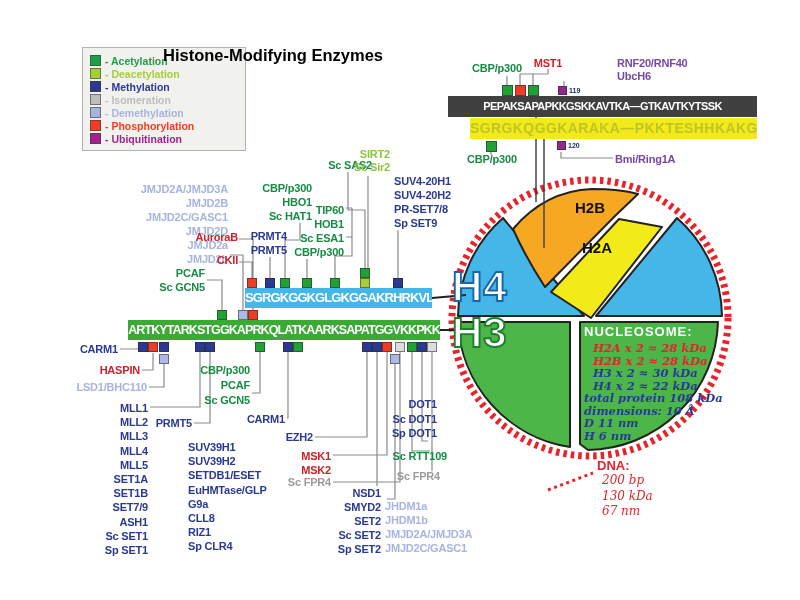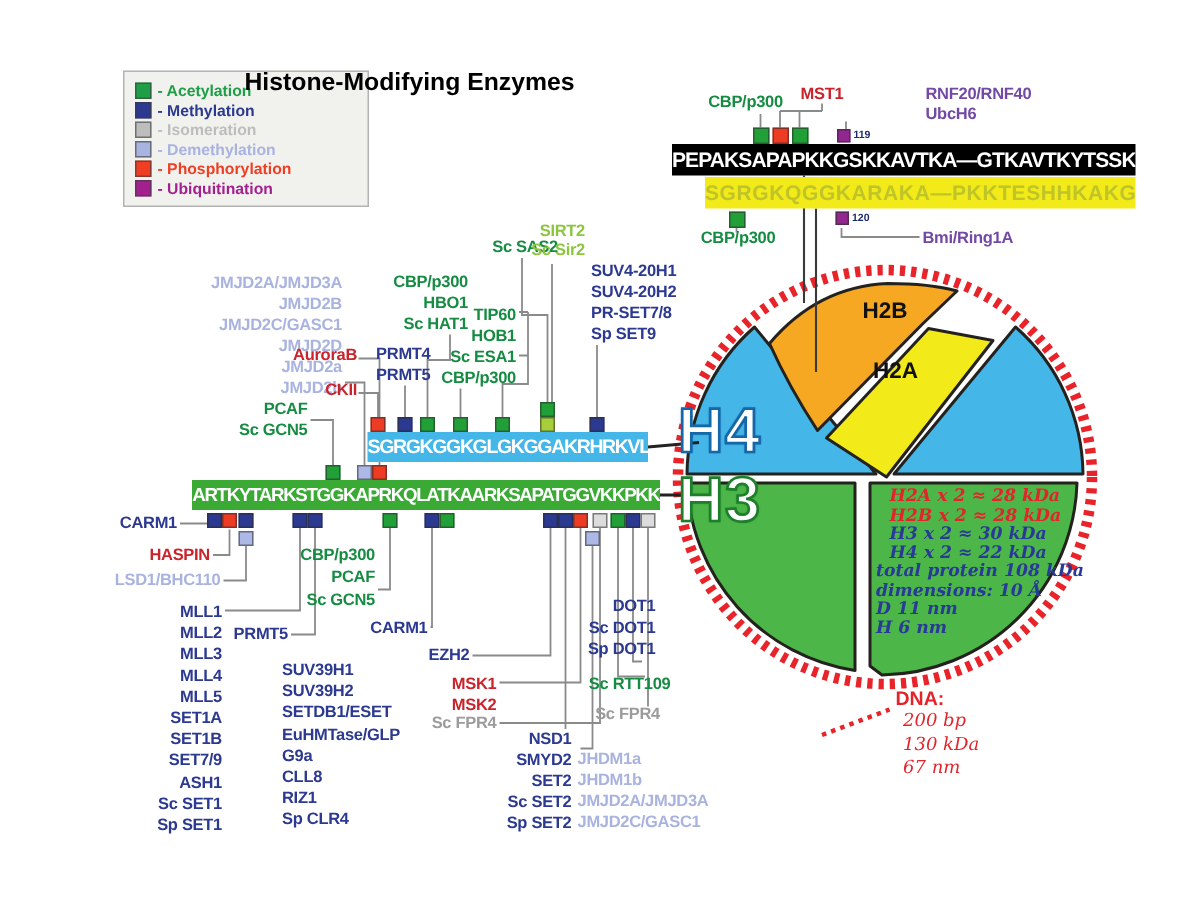--- a/index.html
+++ b/index.html
@@ -5,21 +5,21 @@
   html,body{margin:0;padding:0;background:#fff;}
   #stage{position:relative;width:800px;height:600px;background:#ffffff;overflow:hidden;
          font-family:"Liberation Sans",sans-serif;}
   #art{position:absolute;left:0;top:0;}
   .title{position:absolute;left:163px;top:46px;font-size:16.5px;font-weight:bold;color:#000;}
   .legend{position:absolute;left:82px;top:47px;width:148px;background:#f1f1ee;
           border:1px solid #b3b3b3;padding:6px 7px 5px 7px;}
   .legend-item{display:flex;align-items:center;height:13px;font-size:10.5px;font-weight:bold;white-space:nowrap;}
   .legend-swatch{width:9px;height:9px;border:1px solid rgba(60,60,60,.6);margin-right:4px;flex:0 0 auto;}
   .seqbar{position:absolute;font-weight:bold;text-align:center;white-space:nowrap;overflow:hidden;box-sizing:border-box;}
-  .bar-h2b{left:448px;top:96px;width:309px;height:21px;line-height:21px;background:#000000;color:#fff;font-size:14px;letter-spacing:-0.6px;}
+  .bar-h2b{left:448px;top:96px;width:309px;height:21px;line-height:21px;background:#404040;color:#fff;font-size:11px;letter-spacing:-0.6px;}
   .bar-h2a{left:470px;top:118px;width:287px;height:21px;line-height:21px;background:#F3EA19;color:#BFC428;font-size:14px;letter-spacing:0.4px;}
   .bar-h4{left:245px;top:288px;width:187px;height:20px;line-height:20px;background:#45B6E8;color:#fff;font-size:13px;letter-spacing:-0.9px;}
   .bar-h3{left:128px;top:320px;width:312px;height:20px;line-height:20px;background:#3AAA35;color:#fff;font-size:12.5px;letter-spacing:-0.9px;}
   .enzyme-group{position:absolute;font-size:11px;font-weight:bold;letter-spacing:-0.2px;white-space:nowrap;}
   .marker{position:absolute;box-sizing:border-box;border:1px solid rgba(40,40,40,.55);}
   .resnum{position:absolute;font-size:7px;font-weight:bold;color:#1B2A6B;}
   .big-h{position:absolute;font-weight:900;color:#fff;font-size:42px;line-height:42px;letter-spacing:1px;}
   .big-h4{left:452px;top:266px;-webkit-text-stroke:1.8px #1567A8;text-shadow:0 0 2px #1567A8;}
   .big-h3{left:452px;top:312px;-webkit-text-stroke:1.8px #1D7F2C;text-shadow:0 0 2px #1D7F2C;}
   .wedge-label{position:absolute;font-weight:900;color:#111;font-size:15px;text-align:center;}
@@ -90,20 +90,24 @@
     <path d="M548,490 L593,473" fill="none" stroke="#E8232A" stroke-width="3" stroke-dasharray="3 3.5"></path>
   </svg>
 
   <div class="legend">
     <div id="legend-items">
         <div class="legend-item">
           <span class="legend-swatch" style="background: rgb(30, 158, 70);"></span>
           <span style="color: rgb(30, 158, 70);">- Acetylation</span>
         </div>
         <div class="legend-item">
+          <span class="legend-swatch" style="background: rgb(166, 206, 57);"></span>
+          <span style="color: rgb(166, 206, 57);">- Deacetylation</span>
+        </div>
+        <div class="legend-item">
           <span class="legend-swatch" style="background: rgb(43, 57, 144);"></span>
           <span style="color: rgb(43, 57, 144);">- Methylation</span>
         </div>
         <div class="legend-item">
           <span class="legend-swatch" style="background: rgb(189, 189, 189);"></span>
           <span style="color: rgb(189, 189, 189);">- Isomeration</span>
         </div>
         <div class="legend-item">
           <span class="legend-swatch" style="background: rgb(169, 179, 223);"></span>
           <span style="color: rgb(169, 179, 223);">- Demethylation</span>
@@ -128,20 +132,21 @@
 
   <div class="resnum" style="left:569px;top:87px;">119</div>
   <div class="resnum" style="left:568px;top:142px;">120</div>
 
   <div class="big-h big-h4">H4</div>
   <div class="big-h big-h3">H3</div>
   <div class="wedge-label lbl-h2b">H2B</div>
   <div class="wedge-label lbl-h2a">H2A</div>
 
   <div class="nuc-block">
+    <div class="nuc-heading">NUCLEOSOME:</div>
     <div id="nuc-rows">
         <div class="nuc-row indent" style="color: rgb(227, 36, 43);">H2A x 2 ≈ 28 kDa</div>
         <div class="nuc-row indent" style="color: rgb(227, 36, 43);">H2B x 2 ≈ 28 kDa</div>
         <div class="nuc-row indent" style="color: rgb(40, 58, 151);">H3   x 2 ≈ 30 kDa</div>
         <div class="nuc-row indent" style="color: rgb(40, 58, 151);">H4   x 2 ≈ 22 kDa</div>
         <div class="nuc-row" style="color: rgb(40, 58, 151);">total protein 108 kDa</div>
         <div class="nuc-row" style="color: rgb(40, 58, 151);">dimensions: 10 Å</div>
         <div class="nuc-row" style="color: rgb(40, 58, 151);">D 11 nm</div>
         <div class="nuc-row" style="color: rgb(40, 58, 151);">H 6 nm</div>
       </div>

